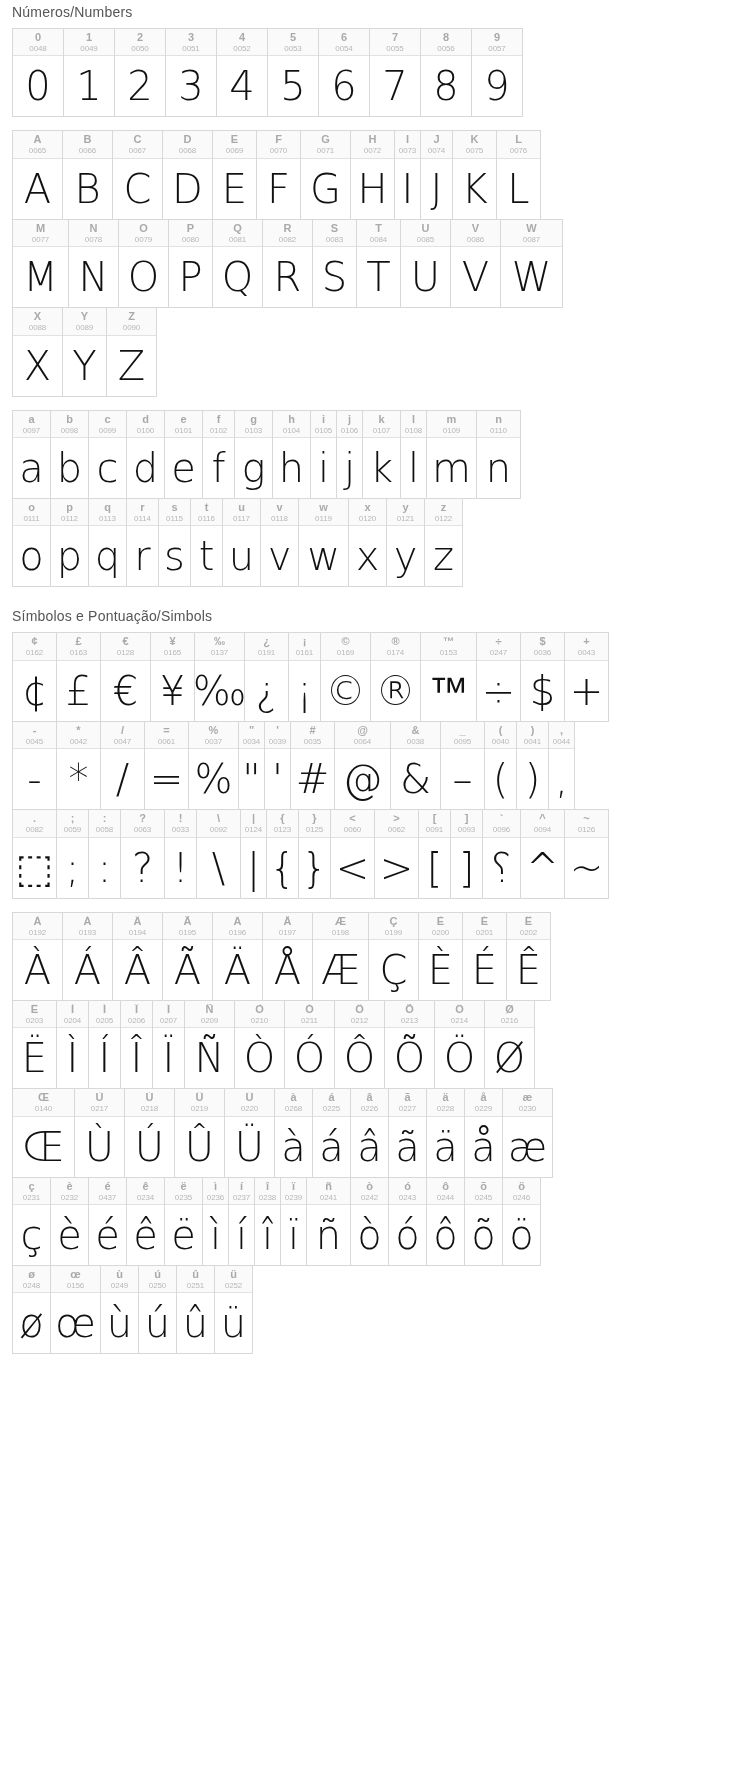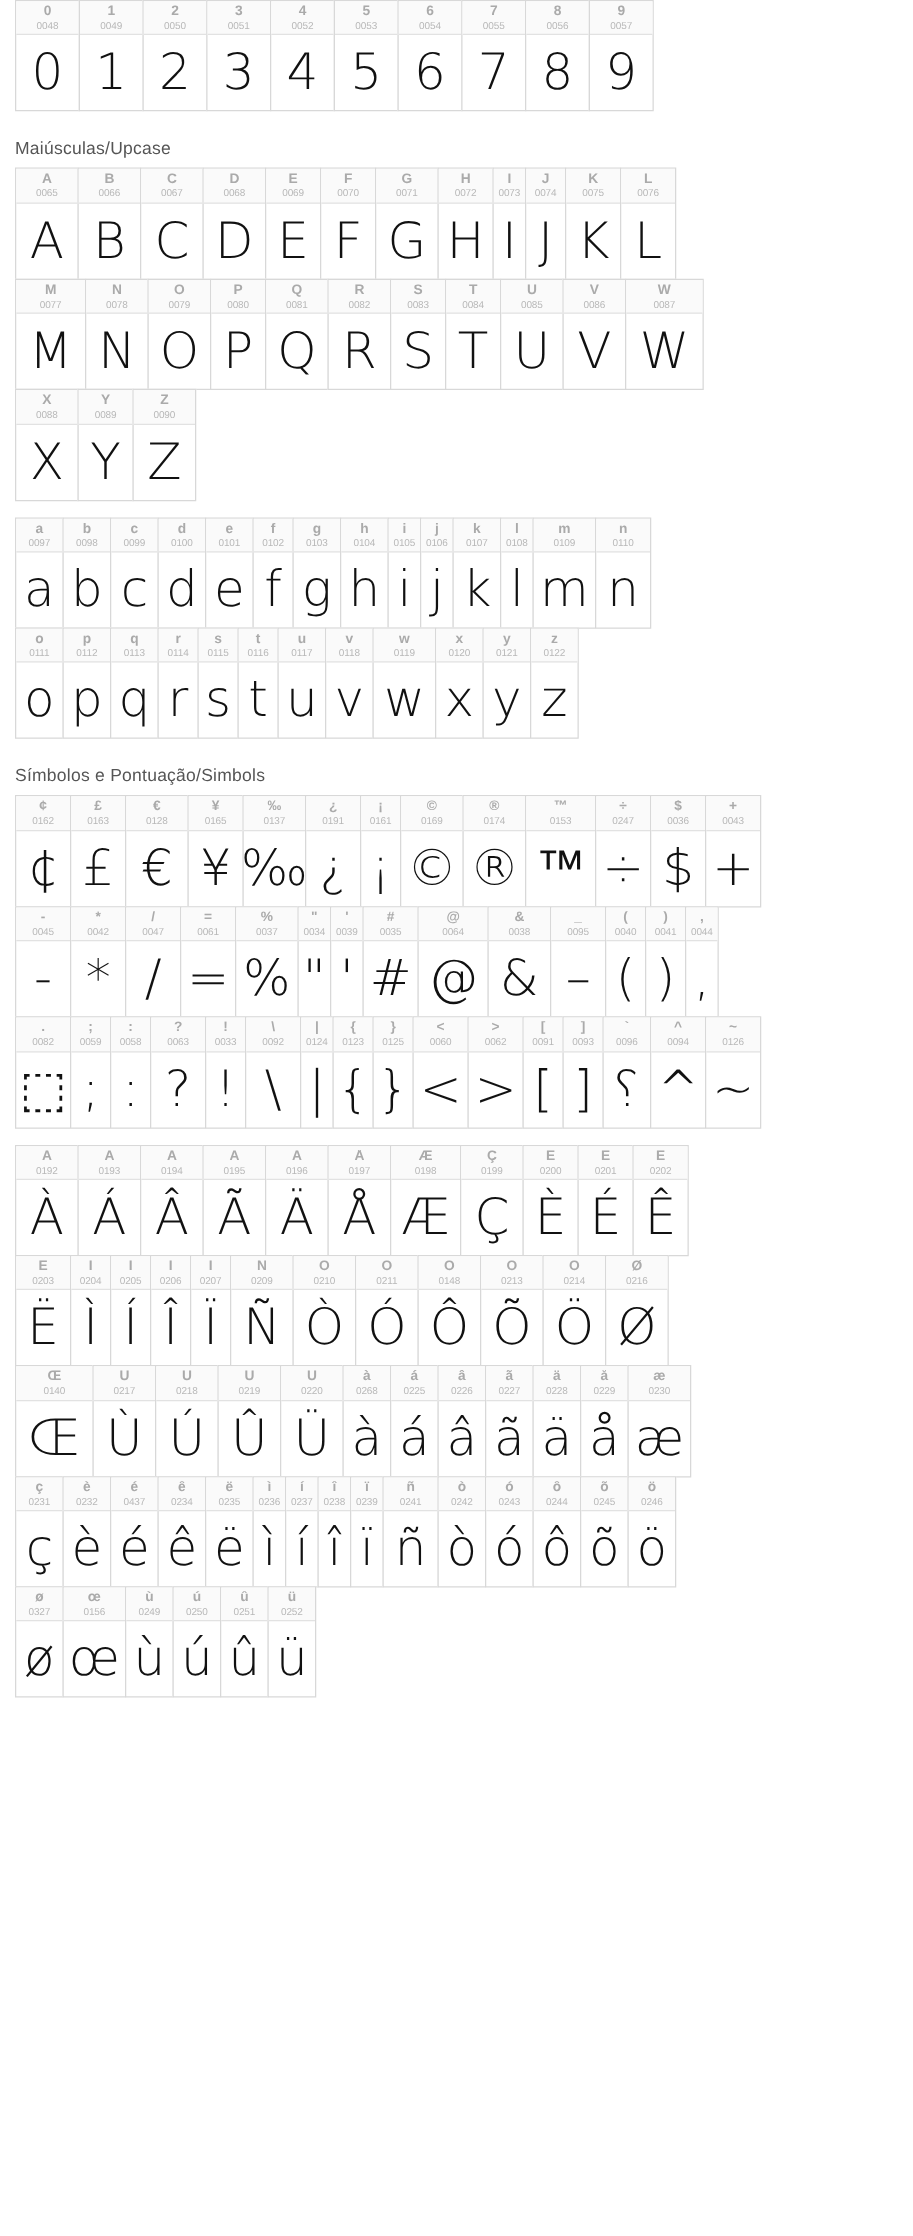--- a/index.html
+++ b/index.html
@@ -81,20 +81,21 @@
     height: 60px;
     overflow: hidden;
     font-weight: 300;
   }
   .spacer { height: 14px; }
 </style>
 </head>
 <body>
 
 <div class="page">
+    <div class="section-title first">Números/Numbers</div>
     <div class="glyph-rows">
       <div class="glyph-row">
         <div class="glyph-cell" style="width: 52px;">
           <div class="glyph-head">
             <span class="glyph-char-label">0</span>
             <span class="glyph-code">0048</span>
           </div>
           <div class="glyph-body">0</div>
         </div>
         <div class="glyph-cell" style="width: 52px;">
@@ -156,21 +157,20 @@
         <div class="glyph-cell" style="width: 52px;">
           <div class="glyph-head">
             <span class="glyph-char-label">9</span>
             <span class="glyph-code">0057</span>
           </div>
           <div class="glyph-body">9</div>
         </div>
       </div>
     </div>
     <div class="spacer"></div>
-    <div class="section-title">Maiúsculas/Upcase</div>
     <div class="glyph-rows">
       <div class="glyph-row">
         <div class="glyph-cell" style="width: 51px;">
           <div class="glyph-head">
             <span class="glyph-char-label">A</span>
             <span class="glyph-code">0065</span>
           </div>
           <div class="glyph-body">A</div>
         </div>
         <div class="glyph-cell" style="width: 51px;">
@@ -988,21 +988,21 @@
         <div class="glyph-cell" style="width: 51px;">
           <div class="glyph-head">
             <span class="glyph-char-label">Ó</span>
             <span class="glyph-code">0211</span>
           </div>
           <div class="glyph-body">Ó</div>
         </div>
         <div class="glyph-cell" style="width: 51px;">
           <div class="glyph-head">
             <span class="glyph-char-label">Ô</span>
-            <span class="glyph-code">0148</span>
+            <span class="glyph-code">0212</span>
           </div>
           <div class="glyph-body">Ô</div>
         </div>
         <div class="glyph-cell" style="width: 51px;">
           <div class="glyph-head">
             <span class="glyph-char-label">Õ</span>
             <span class="glyph-code">0213</span>
           </div>
           <div class="glyph-body">Õ</div>
         </div>
@@ -1211,21 +1211,21 @@
             <span class="glyph-char-label">ö</span>
             <span class="glyph-code">0246</span>
           </div>
           <div class="glyph-body">ö</div>
         </div>
       </div>
       <div class="glyph-row">
         <div class="glyph-cell" style="width: 39px;">
           <div class="glyph-head">
             <span class="glyph-char-label">ø</span>
-            <span class="glyph-code">0327</span>
+            <span class="glyph-code">0248</span>
           </div>
           <div class="glyph-body">ø</div>
         </div>
         <div class="glyph-cell" style="width: 51px;">
           <div class="glyph-head">
             <span class="glyph-char-label">œ</span>
             <span class="glyph-code">0156</span>
           </div>
           <div class="glyph-body">œ</div>
         </div>

